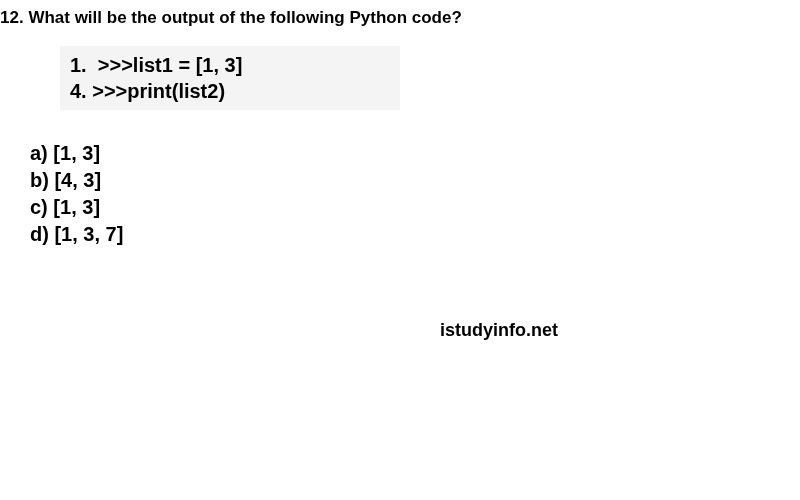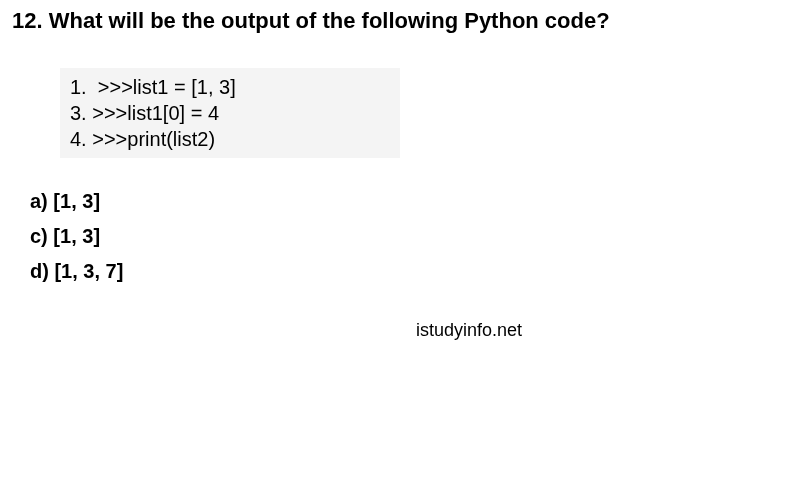--- a/index.html
+++ b/index.html
@@ -6,71 +6,70 @@
     margin: 0;
     padding: 0;
     width: 800px;
     height: 500px;
     font-family: Arial, Helvetica, sans-serif;
     background: #ffffff;
     color: #000000;
     position: relative;
   }
   .question-heading {
-    font-size: 22px;
+    font-size: 17px;
     font-weight: bold;
-    padding: 8px 0 0 12px;
-    margin: 0 0 34px 0;
+    padding: 8px 0 0 0;
+    margin: 0 0 18px 0;
   }
   .code-block {
     background: #f4f4f4;
     margin-left: 60px;
     width: 320px;
     padding: 6px 10px 6px 10px;
     font-family: Arial, Helvetica, sans-serif;
     font-size: 20px;
-    font-weight: normal;
+    font-weight: bold;
     line-height: 1.3;
   }
   .code-line {
     white-space: pre;
   }
   .options {
     margin-left: 30px;
     margin-top: 30px;
     font-size: 20px;
     font-weight: bold;
     line-height: 1.35;
   }
   .option {
     display: block;
-    margin-top: 8px;
   }
   .watermark {
     position: absolute;
-    left: 416px;
+    left: 440px;
     top: 320px;
     font-size: 18px;
-    font-weight: normal;
+    font-weight: bold;
     color: #000000;
   }
 </style>
 </head>
 <body>
 
 <div class="question-heading">
   <span>12.</span>
   <span>What will be the output of the following Python code?</span>
 </div>
 
 <div class="code-block">
   <div class="code-line"><span>1.</span>  <span>&gt;&gt;&gt;list1 = [1, 3]</span></div>
-  <div class="code-line"><span>3.</span> <span>&gt;&gt;&gt;list1[0] = 4</span></div>
   <div class="code-line"><span>4.</span> <span>&gt;&gt;&gt;print(list2)</span></div>
 </div>
 
 <div class="options">
   <span class="option"><span>a)</span> <span>[1, 3]</span></span>
+  <span class="option"><span>b)</span> <span>[4, 3]</span></span>
   <span class="option"><span>c)</span> <span>[1, 3]</span></span>
   <span class="option"><span>d)</span> <span>[1, 3, 7]</span></span>
 </div>
 
 <div class="watermark">istudyinfo.net</div>
 
 </body></html>

